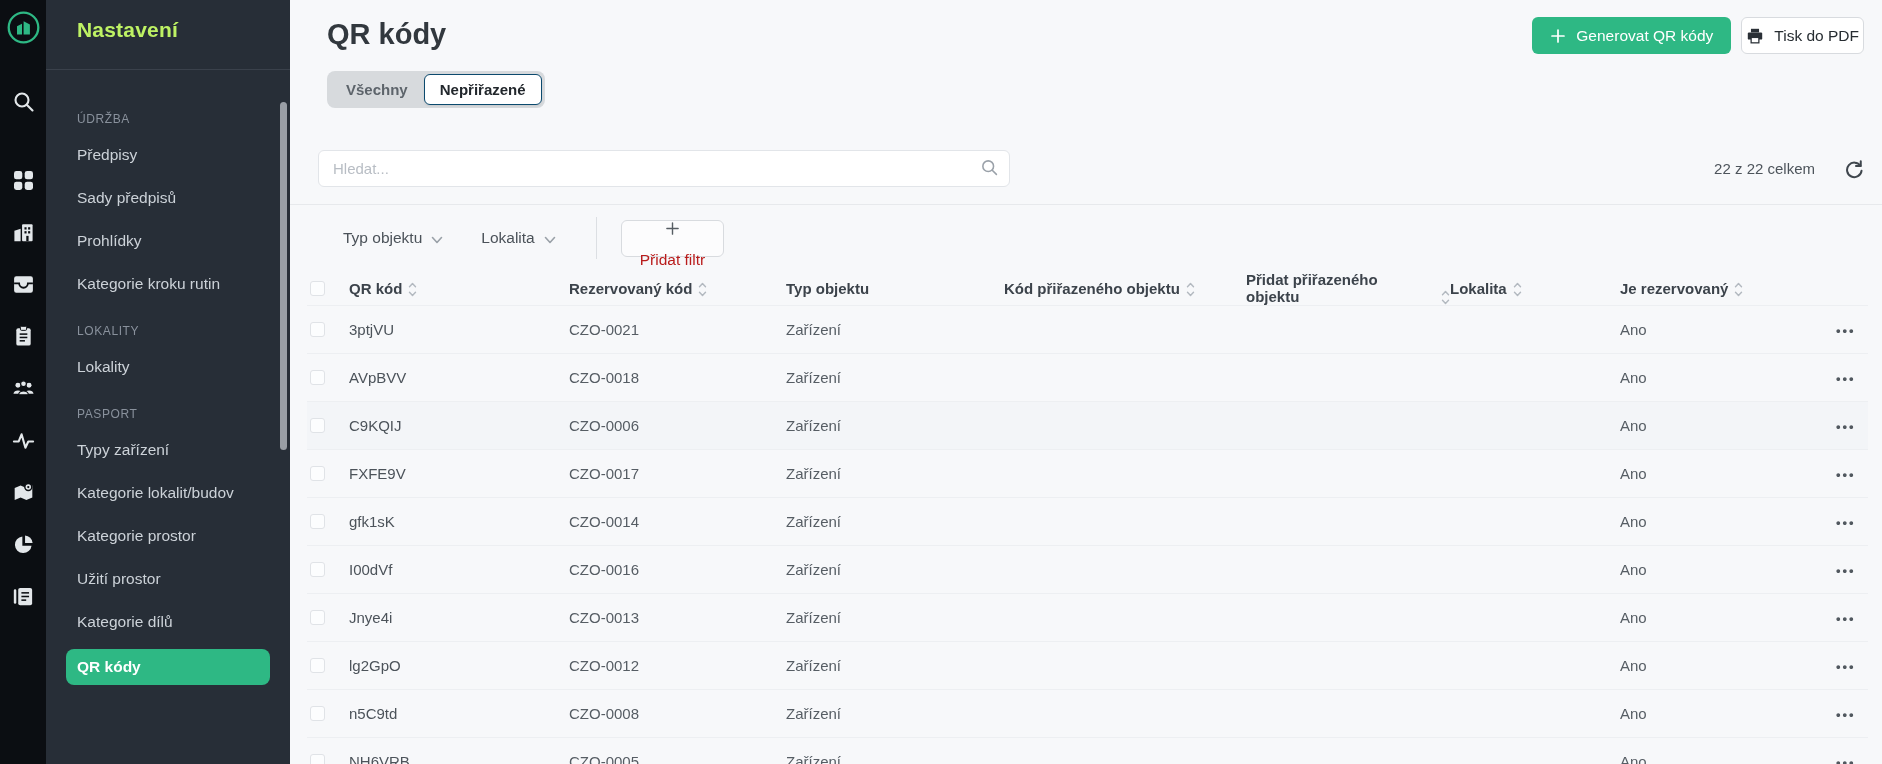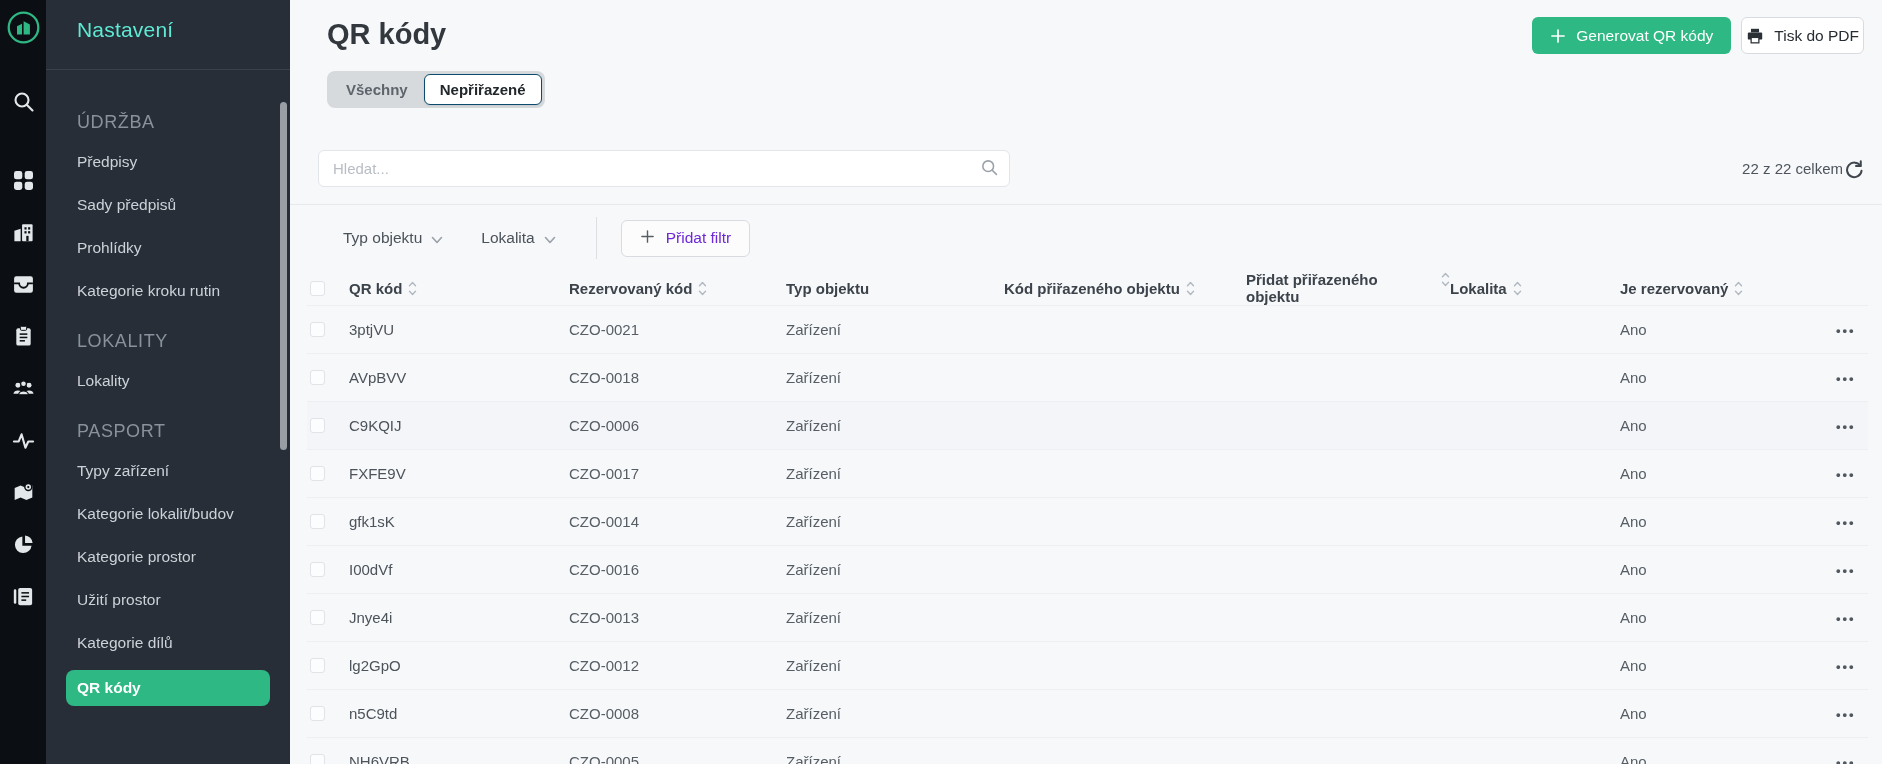--- a/index.html
+++ b/index.html
@@ -11,24 +11,24 @@
   .rail { width:46px; background:#0b0e12; display:flex; flex-direction:column; align-items:center; flex:0 0 46px; }
   .logo { width:37px; height:37px; margin-top:9px; }
   .logo svg { width:37px; height:37px; display:block; }
   .rail-items { display:flex; flex-direction:column; align-items:center; }
   .rail-icon { width:23px; height:23px; color:#e3e7ea; margin-bottom:29px; cursor:pointer; }
   .rail-icon svg { width:23px; height:23px; display:block; }
   .rail-icon:first-child { margin-top:44px; margin-bottom:56px; }
 
   
   .sidebar { width:244px; flex:0 0 244px; background:#272e37; position:relative; overflow:hidden; }
-  .sb-title { color:#5eead4; font-size:21px; padding:18px 0 0 31px; letter-spacing:.2px; }
+  .sb-title { color:#bef264; font-size:21px; padding:18px 0 0 31px; letter-spacing:.2px;font-weight:bold; }
   .sb-divider { border-top:1px solid #3a414b; margin-top:27px; }
   .sb-list { padding-top:20px; }
-  .sb-section { color:#89919c; font-size:18px; letter-spacing:.6px; padding:0 31px; margin:24px 0 13px; }
+  .sb-section { color:#89919c; font-size:12px; letter-spacing:.6px; padding:0 31px; margin:24px 0 13px; }
   .sb-section:first-child { margin-top:22px; }
   .sb-item { color:#ccd2d8; font-size:15.5px; padding:7px 0 7px 31px; margin-bottom:11px; cursor:pointer; }
   .sb-item.active { background:var(--accent,#2eb884); color:#fff; font-weight:700; border-radius:8px;
     margin-left:20px; margin-right:20px; padding:9px 0 9px 11px; }
   .sb-thumb { position:absolute; right:3px; top:102px; width:7px; height:348px; background:#999ea5; border-radius:4px; }
 
   
   .main { flex:1; background:#f7f8fa; position:relative; overflow:hidden; }
   .head-row { display:flex; justify-content:space-between; align-items:flex-start; margin:16px 18px 0 37px; }
   h1[data-name="page-title"] { font-size:29px; font-weight:700; color:#32383e; line-height:36px; }
@@ -45,42 +45,42 @@
   .tab.active { background:#fff; color:#22272c; font-weight:700; border:1px solid #0c4a6e;
     box-shadow:0 1px 2px rgba(0,0,0,.08); }
 
   .search-row { display:flex; align-items:center; margin-top:42px; padding:0 18px 0 28px;justify-content:flex-end; }
   .search-wrap { position:relative; width:692px; }
   .search-input { width:100%; height:37px; background:#fff; border:1px solid #e2e5e9; border-radius:6px;
     padding:0 40px 0 14px; font-size:15px; color:#444a50; font-family:inherit; outline:none; }
   .search-input::placeholder { color:#b8bdc4; }
   .search-ic { position:absolute; right:11px; top:8px; color:#9aa1a9; cursor:pointer; }
   .flex-spacer { flex:1; }
-  .count { font-size:15px; color:#4d545b; }
+  .count { font-size:15px; color:#4d545b; margin-right:28px; }
   .refresh { color:#3f464d; cursor:pointer; }
   .refresh svg { display:block; }
 
   .hr { border-bottom:1px solid #e7e9ec; margin-top:17px; }
 
   .filter-row { display:flex; align-items:center; margin:14px 0 0 53px; height:38px; }
   .dropdown { display:inline-flex; align-items:center; gap:9px; font-size:15.5px; color:#4b5259;
     margin-right:38px; cursor:pointer; }
   .dropdown .chev { color:#9aa1a8; margin-top:3px; }
   .vline { width:1px; height:42px; background:#dcdfe3; margin:0 24px 0 2px; }
   .btn-filter { display:inline-flex; align-items:center; gap:11px; height:37px; padding:0 18px;
-    background:#fcfcfd; border:1px solid #d8dbdf; border-radius:6px; font-size:15.5px; color:#6d28d9;
-    cursor:pointer; font-family:inherit; }
+    background:#fcfcfd; border:1px solid #d8dbdf; border-radius:6px; font-size:15.5px; color:#b91c1c;
+    cursor:pointer; font-family:inherit;flex-direction:column; }
 
   
   .table { margin:14px 14px 0 17px; }
   .thead, .trow { display:grid;
     grid-template-columns:42px 220px 217px 218px 242px 204px 170px 216px 32px;
     align-items:center; }
   .thead { height:34px; font-size:15px; font-weight:700; color:#3c434b; }
-  .th-cell { display:flex; align-items:flex-start; gap:6px; }
+  .th-cell { display:flex; align-items:flex-end; gap:6px; }
   .sort { display:inline-flex; margin-top:1px; }
   .trow { height:48px; border-top:1px solid #edeff2; font-size:15px; color:#565d64; cursor:pointer; }
   .trow.hl { background:#f3f5f8; }
   .td-qr { color:#4c535a; }
   .checkbox { width:15px; height:15px; border:1px solid #e0e3e7; border-radius:3px; background:#fcfdfe;
     display:inline-block; cursor:pointer; }
   .cb-cell { display:flex; align-items:center; padding-left:3px; }
   .dots { color:#51585f; font-size:13px; letter-spacing:2px; font-weight:700; cursor:pointer; }
 </style>
 </head>

